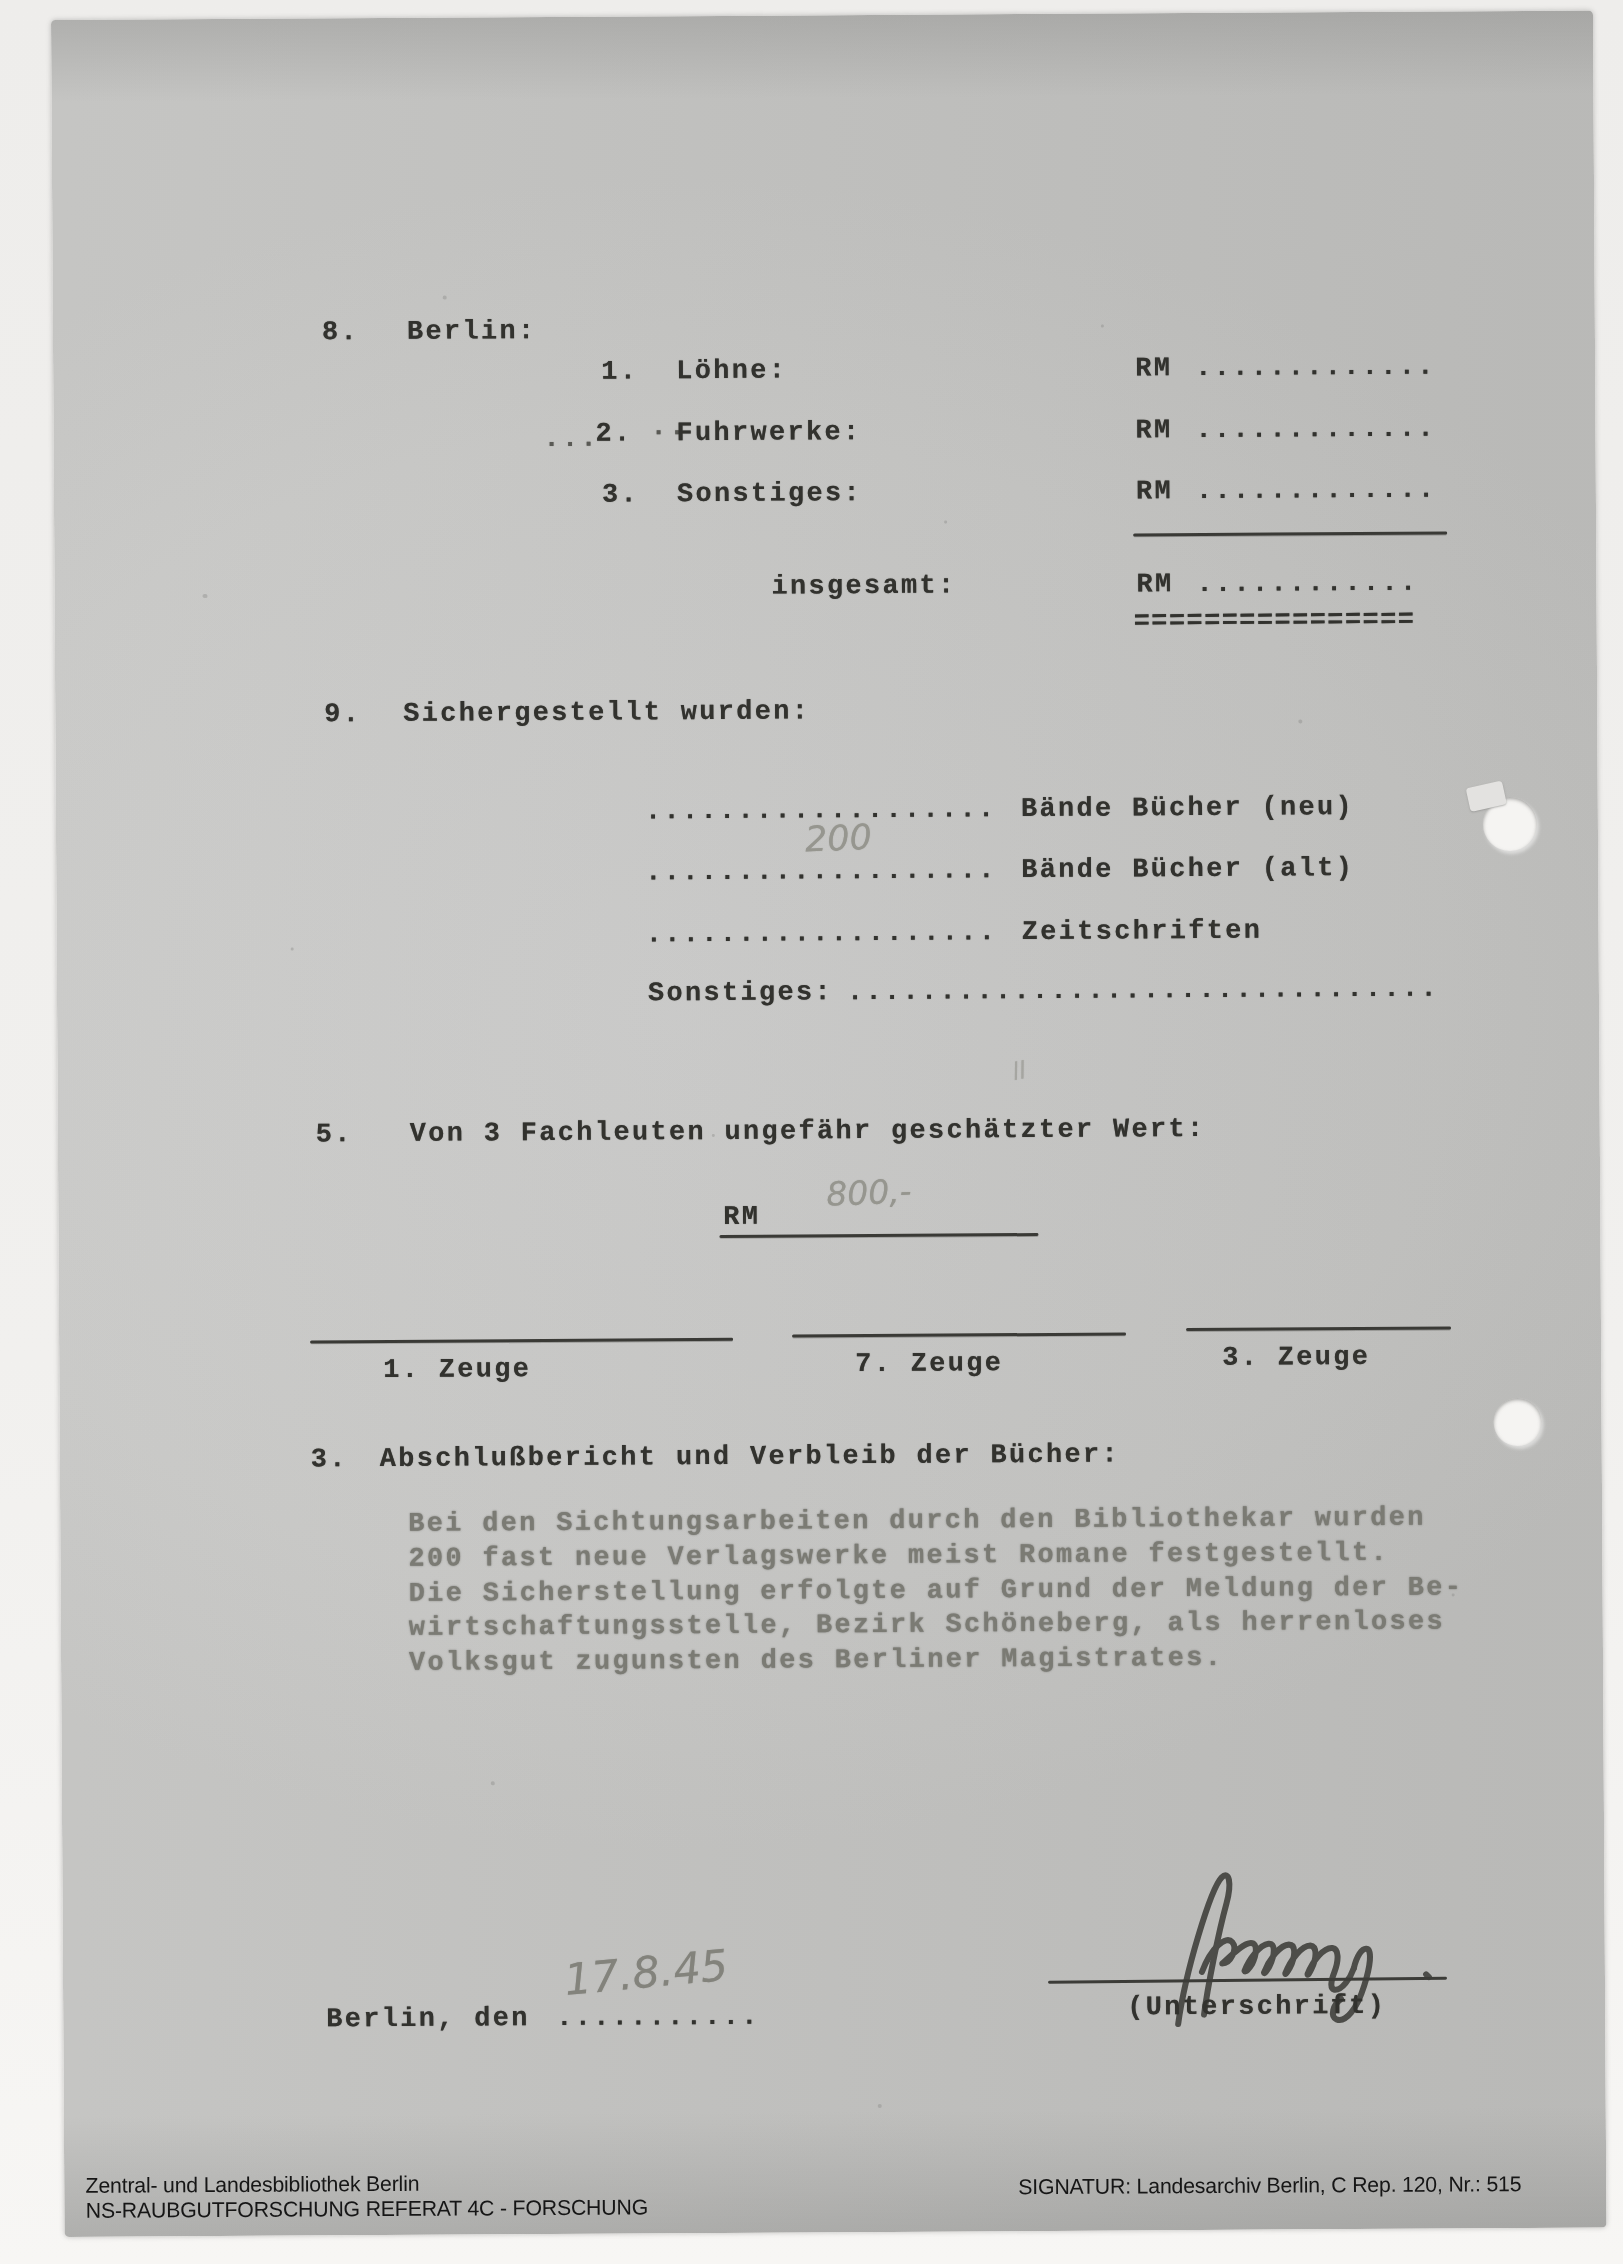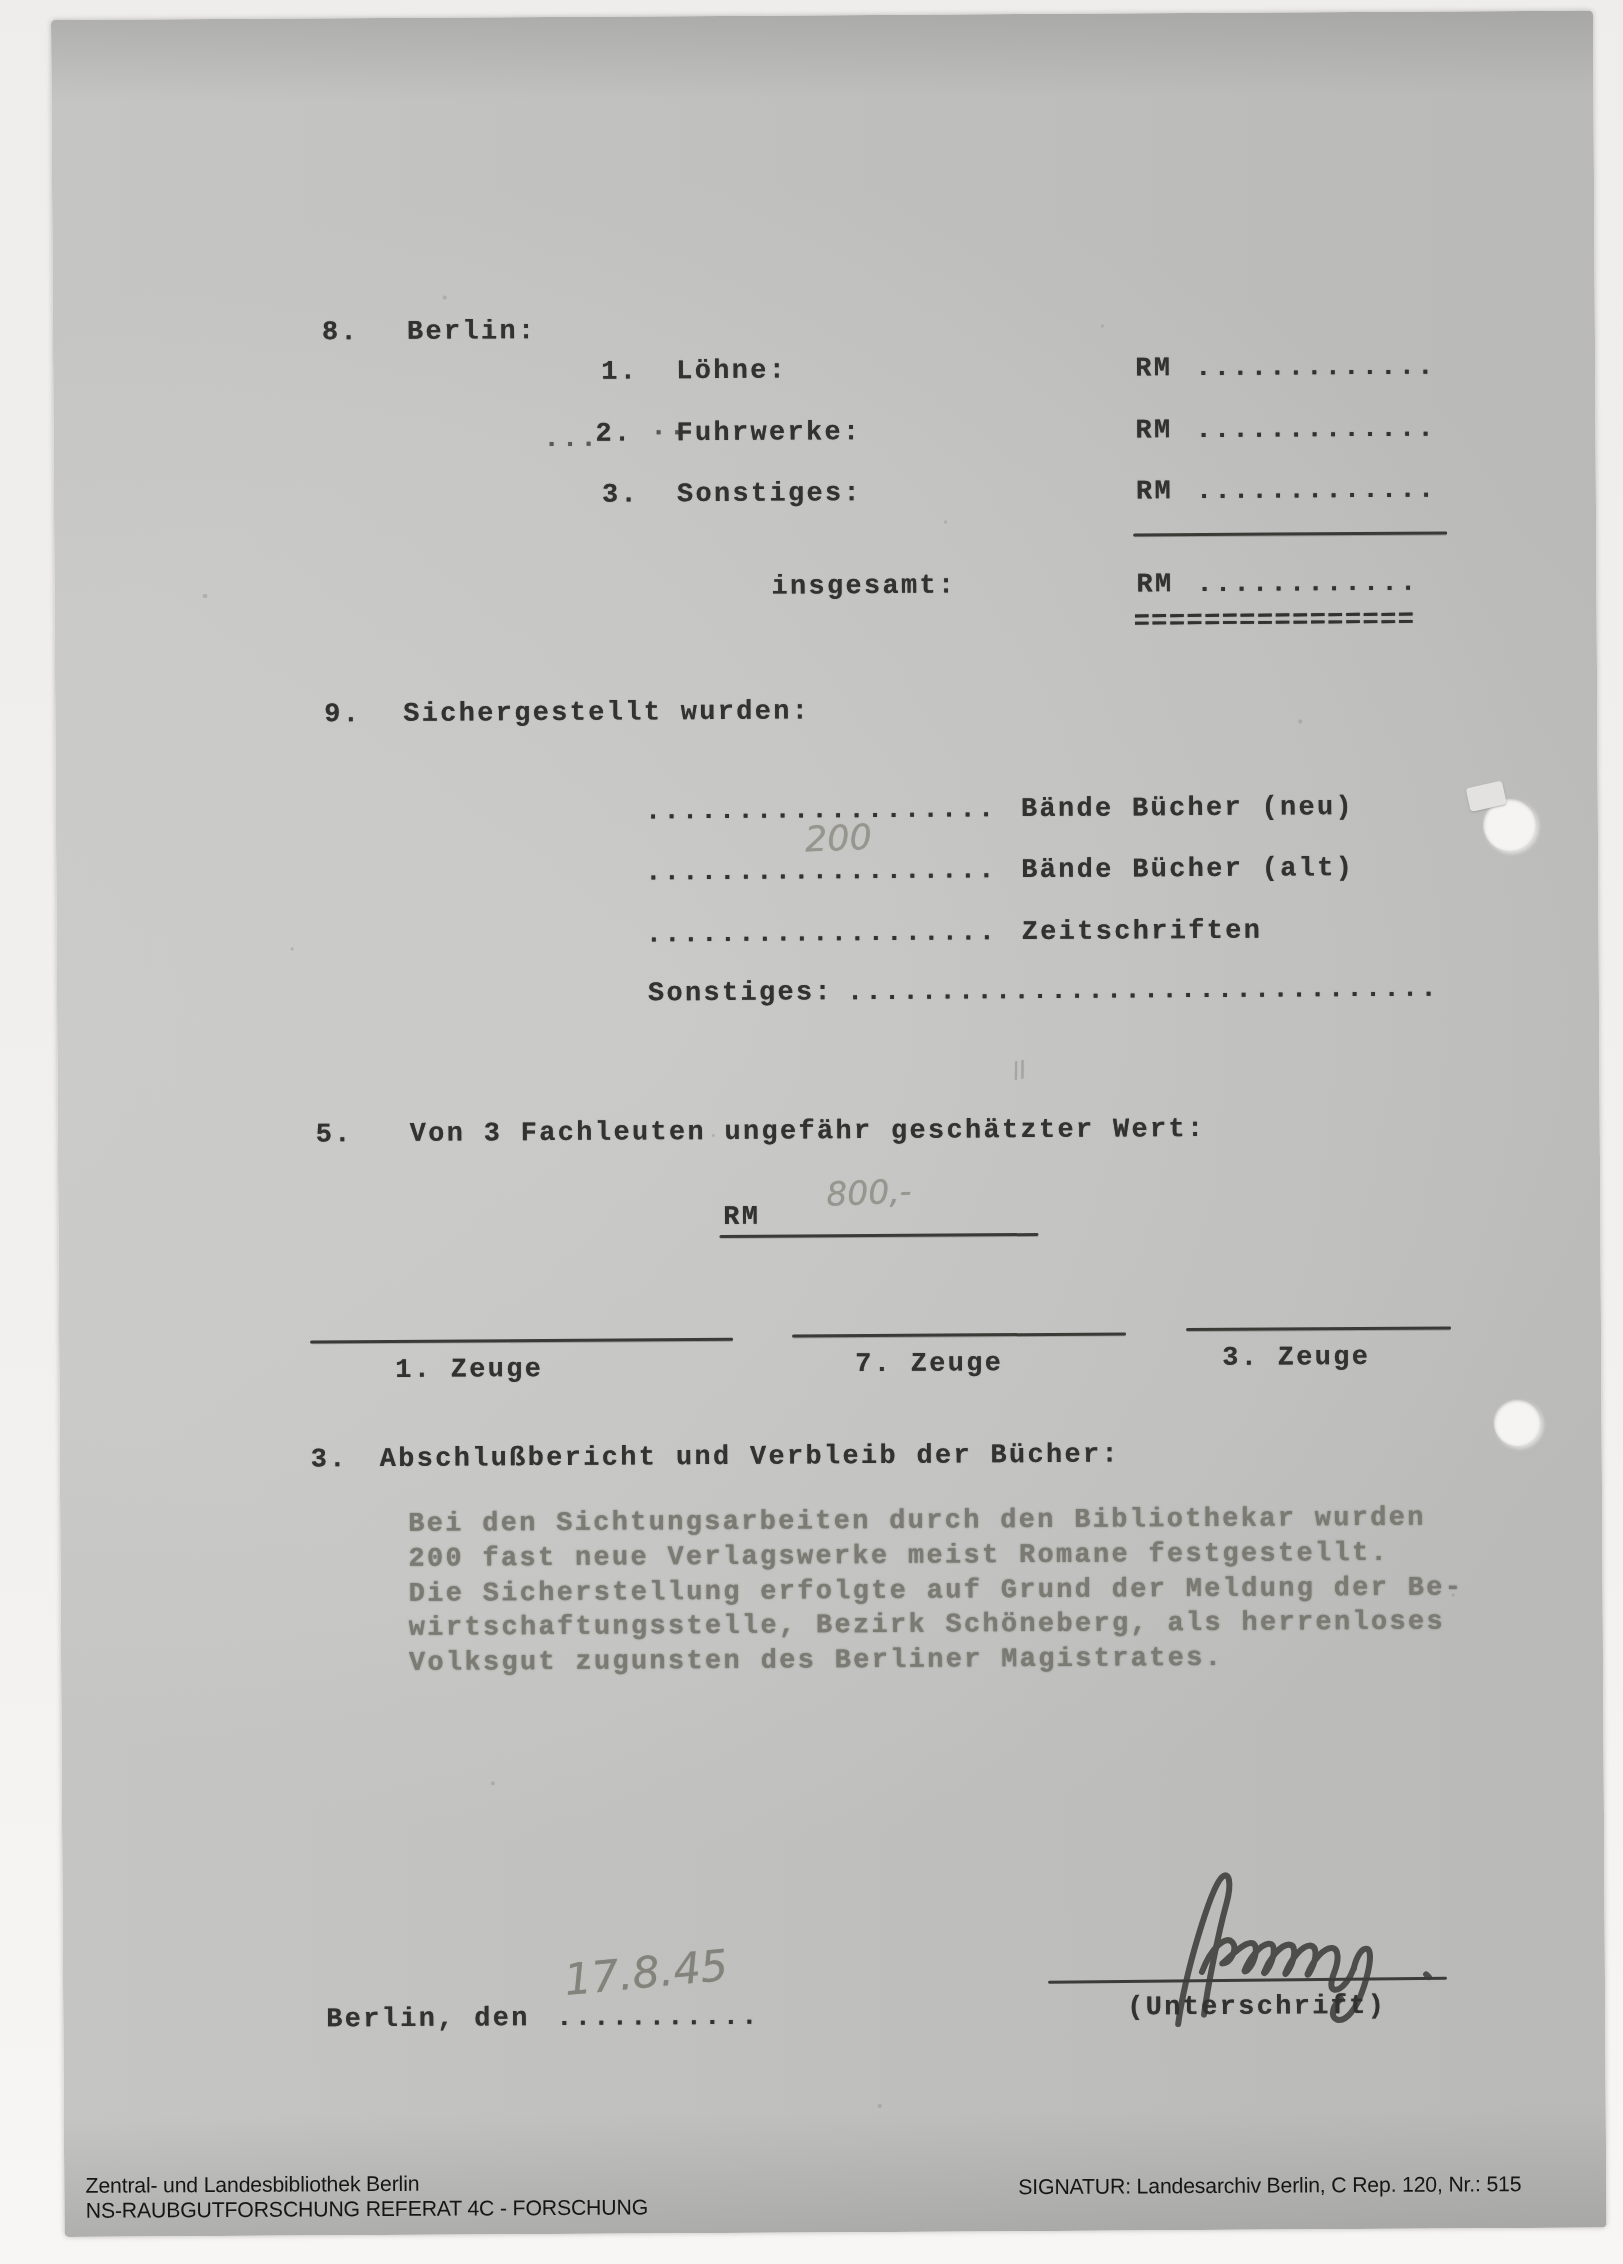--- a/index.html
+++ b/index.html
@@ -106,21 +106,21 @@
   <span class="tw" style="left:352px;top:1100px;">Von 3 Fachleuten ungefähr geschätzter Wert:</span>
   <span class="pencil" style="left:955px;top:1043px;font-size:24px;transform:rotate(-10deg);opacity:.65;">ll</span>
 
   <span class="pencil" style="left:768px;top:1158px;font-size:33px;transform:rotate(-2deg);">800,-</span>
   <span class="tw" style="left:665px;top:1185px;">RM</span>
   <div class="rule" style="left:661px;top:1219px;width:319px;"></div>
 
   <div class="rule" style="left:251px;top:1322px;width:423px;"></div>
   <div class="rule" style="left:733px;top:1319px;width:334px;"></div>
   <div class="rule" style="left:1127px;top:1315px;width:265px;"></div>
-  <span class="tw" style="left:336px;top:1336px;">1. Zeuge</span>
+  <span class="tw" style="left:324px;top:1336px;">1. Zeuge</span>
   <span class="tw" style="left:796px;top:1333px;">7. Zeuge</span>
   <span class="tw" style="left:1163px;top:1329px;">3. Zeuge</span>
 
   <span class="tw" style="left:251px;top:1425px;">3.</span>
   <span class="tw" style="left:320px;top:1425px;">Abschlußbericht und Verbleib der Bücher:</span>
 
   <div style="position:absolute;left:348px;top:1490px;">
     <div class="tw faint" style="position:static;">Bei den Sichtungsarbeiten durch den Bibliothekar wurden</div>
     <div class="tw faint" style="position:static;margin-top:2.8px;">200 fast neue Verlagswerke meist Romane festgestellt.</div>
     <div class="tw faint" style="position:static;margin-top:2.8px;">Die Sicherstellung erfolgte auf Grund der Meldung der Be-</div>

